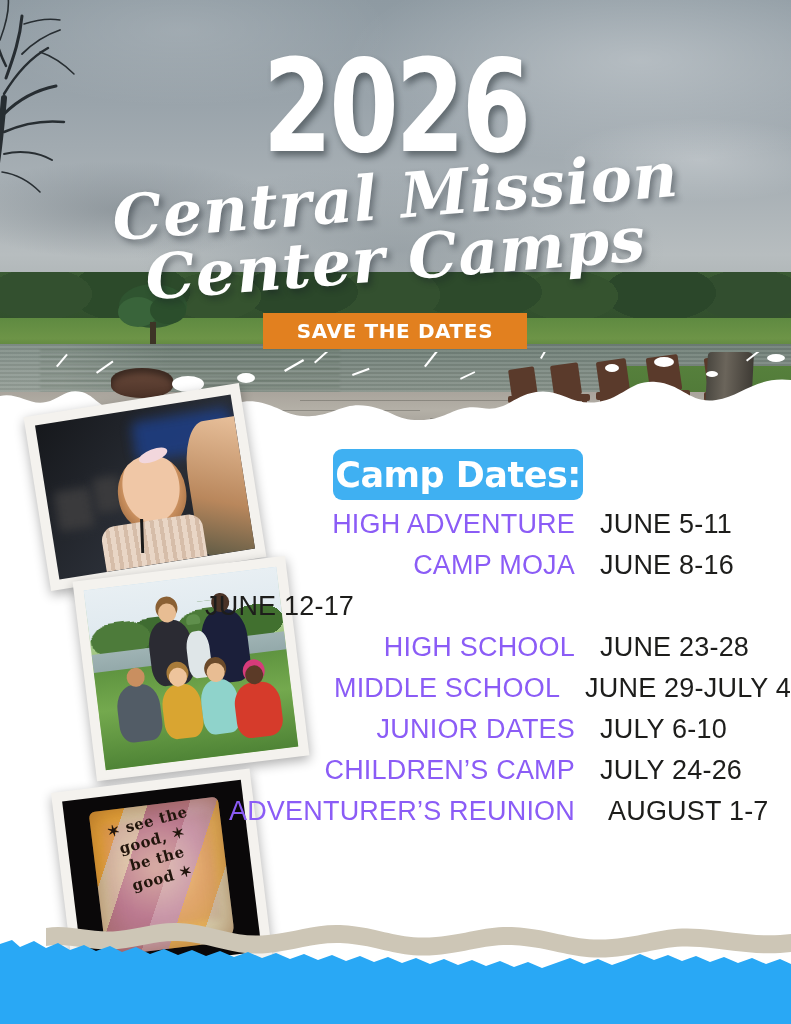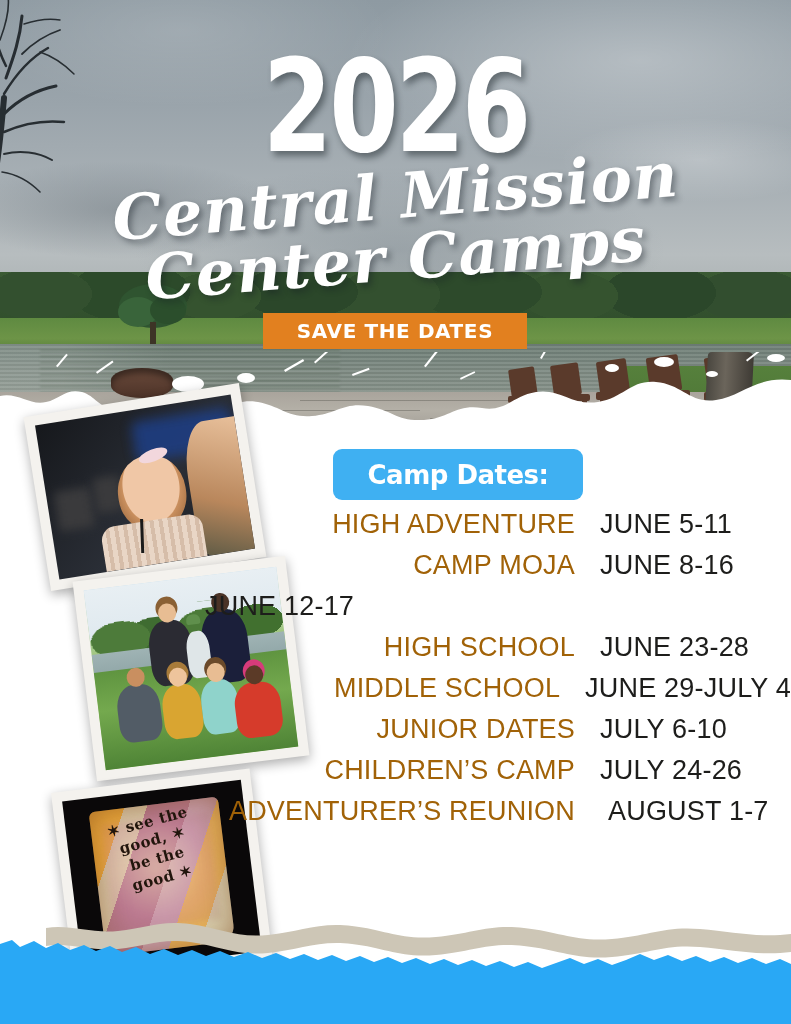--- a/index.html
+++ b/index.html
@@ -158,39 +158,39 @@
   .camp-dates-badge{
     position:absolute;left:333px;top:449px;width:250px;height:51px;
     background:#3fb0f2;
     border-radius:9px;
     display:flex;align-items:center;justify-content:center;
   }
   .camp-dates-badge span{
     color:#ffffff;
     font-family:"DejaVu Sans", sans-serif;
     font-weight:700;
-    font-size:26px;
+    font-size:35px;
     letter-spacing:-.5px;
   }
 
   
   .schedule{
     position:absolute;left:180px;top:509px;width:611px;
   }
   .row{
     display:flex;align-items:baseline;
     height:41px;
   }
   .camp-name{
     width:395px;
     text-align:right;
     font-family:"Liberation Sans", sans-serif;
     font-size:27px;
     font-weight:400;
-    color:#a16207;
+    color:#8b5cf6;
     letter-spacing:.2px;
     white-space:nowrap;
   }
   .camp-date{
     padding-left:25px;
     font-family:"Liberation Sans", sans-serif;
     font-size:27px;
     font-weight:400;
     color:#1d1d1b;
     letter-spacing:.2px;

